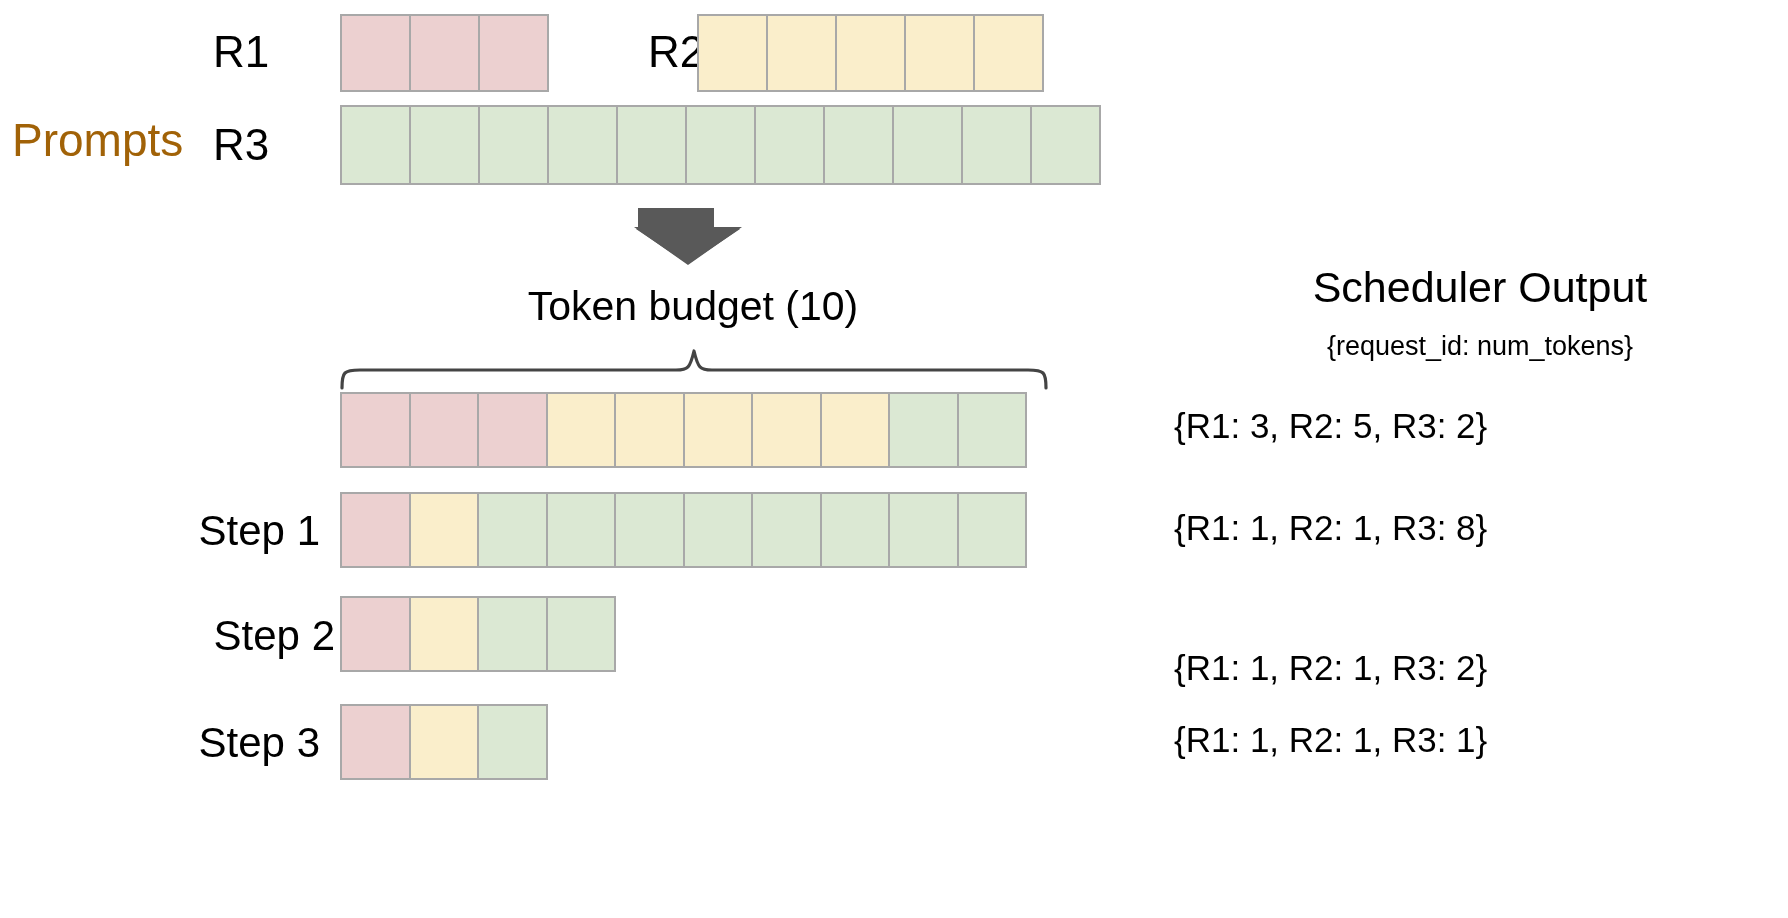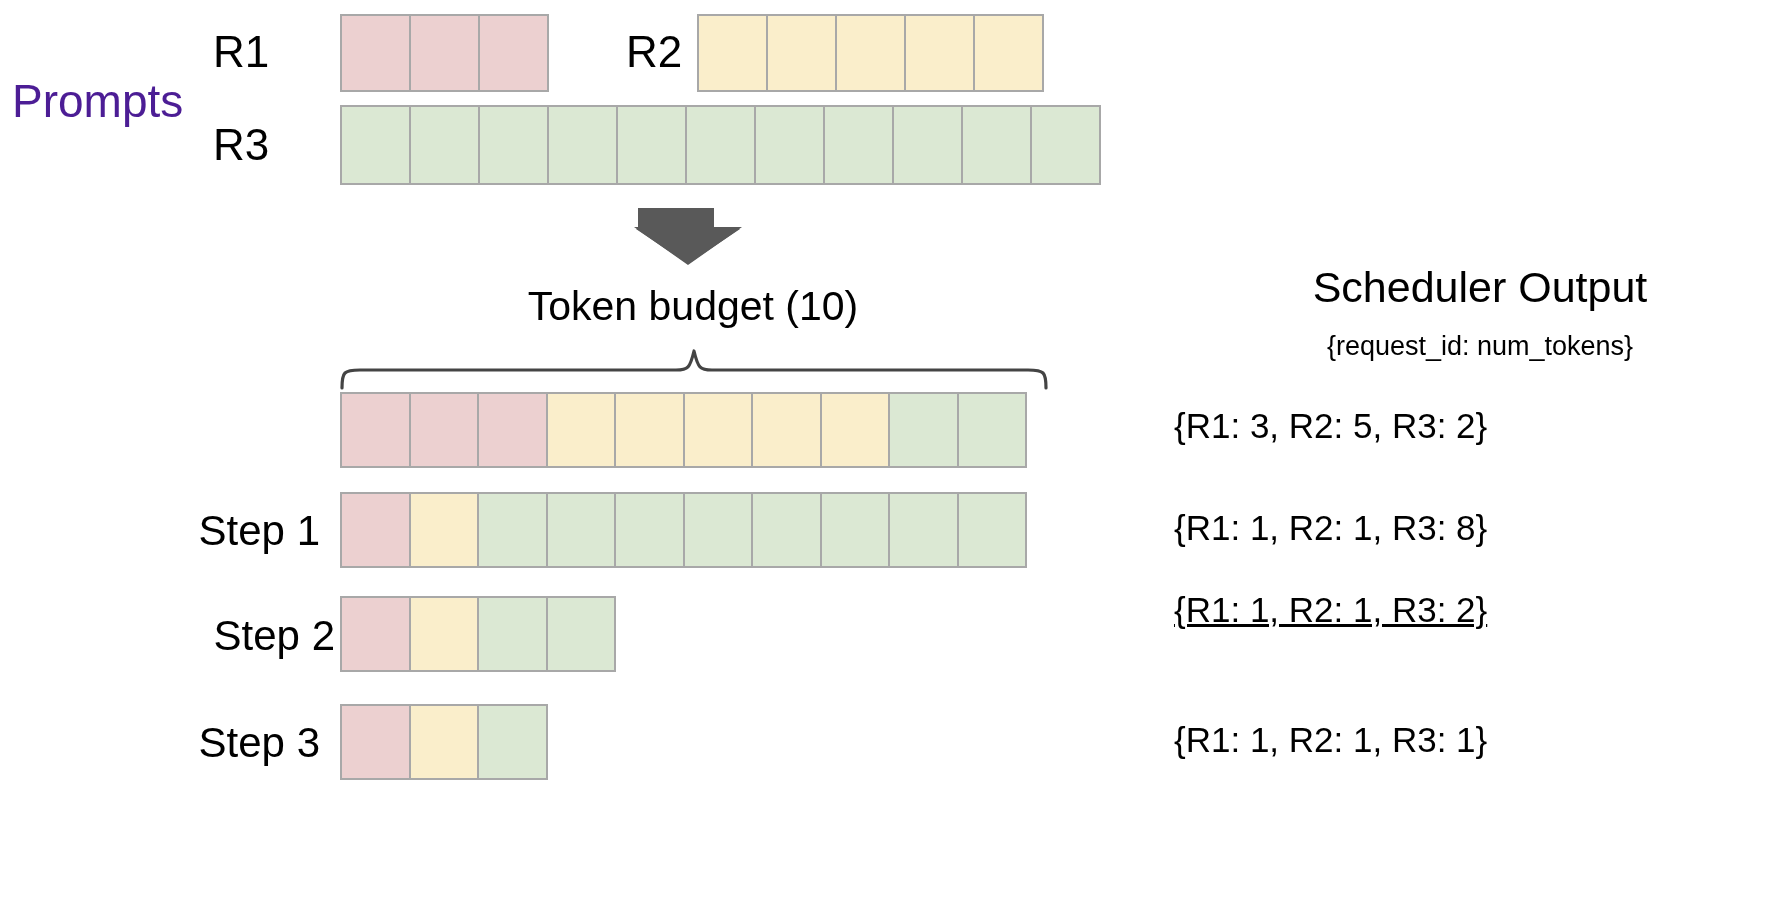--- a/index.html
+++ b/index.html
@@ -24,21 +24,22 @@
   }
 
   
   .abs { position: absolute; }
 
   
   .label-big {
     font-size: 46px;
     line-height: 1;
     white-space: nowrap;
-    color: #4c1d95;
+    color: #a16207;
+    margin-top: 39px;
   }
   .label-req {
     font-size: 44px;
     line-height: 1;
     white-space: nowrap;
   }
   .label-step {
     font-size: 42px;
     line-height: 1;
     white-space: nowrap;
@@ -99,21 +100,21 @@
   <div class="abs label-big" style="left:12px; top:78px;">Prompts</div>
 
   <div class="abs label-req" style="left:213px; top:30px;">R1</div>
 
   <div id="prompt-row-r1" class="row" style="left:340px; top:14px; height:78px;">
       <div class="cell" style="width: 71px; background: rgb(236, 208, 208); border-color: rgb(168, 168, 168);"></div>
       <div class="cell" style="width: 71px; background: rgb(236, 208, 208); border-color: rgb(168, 168, 168);"></div>
       <div class="cell" style="width: 71px; background: rgb(236, 208, 208); border-color: rgb(168, 168, 168);"></div>
     </div>
 
-  <div class="abs label-req" style="left:626px; top:30px;">R2</div>
+  <div class="abs label-req" style="left:648px; top:30px;">R2</div>
 
   <div id="prompt-row-r2" class="row" style="left:697px; top:14px; height:78px;">
       <div class="cell" style="width: 71px; background: rgb(250, 238, 203); border-color: rgb(168, 168, 168);"></div>
       <div class="cell" style="width: 71px; background: rgb(250, 238, 203); border-color: rgb(168, 168, 168);"></div>
       <div class="cell" style="width: 71px; background: rgb(250, 238, 203); border-color: rgb(168, 168, 168);"></div>
       <div class="cell" style="width: 71px; background: rgb(250, 238, 203); border-color: rgb(168, 168, 168);"></div>
       <div class="cell" style="width: 71px; background: rgb(250, 238, 203); border-color: rgb(168, 168, 168);"></div>
     </div>
 
   <div class="abs label-req" style="left:213px; top:123px;">R3</div>
@@ -186,21 +187,21 @@
     </div>
   <div class="abs sched-line" style="left:1174px; top:510px;">{R1: 1, R2: 1, R3: 8}</div>
 
   <div class="abs label-step" style="left:0px; top:615px; width:320px;padding-left:15px;">Step 2</div>
   <div id="step-row-2" class="row" style="left:340px; top:596px; height:76px;">
       <div class="cell" style="width: 70.5px; background: rgb(236, 208, 208); border-color: rgb(168, 168, 168);"></div>
       <div class="cell" style="width: 70.5px; background: rgb(250, 238, 203); border-color: rgb(168, 168, 168);"></div>
       <div class="cell" style="width: 70.5px; background: rgb(219, 232, 211); border-color: rgb(168, 168, 168);"></div>
       <div class="cell" style="width: 70.5px; background: rgb(219, 232, 211); border-color: rgb(168, 168, 168);"></div>
     </div>
-  <div class="abs sched-line" style="left:1174px; top:592px;text-decoration:underline;">{R1: 1, R2: 1, R3: 2}</div>
+  <div class="abs sched-line" style="left:1174px; top:650px;">{R1: 1, R2: 1, R3: 2}</div>
 
   <div class="abs label-step" style="left:0px; top:722px; width:320px;">Step 3</div>
   <div id="step-row-3" class="row" style="left:340px; top:704px; height:76px;">
       <div class="cell" style="width: 70.5px; background: rgb(236, 208, 208); border-color: rgb(168, 168, 168);"></div>
       <div class="cell" style="width: 70.5px; background: rgb(250, 238, 203); border-color: rgb(168, 168, 168);"></div>
       <div class="cell" style="width: 70.5px; background: rgb(219, 232, 211); border-color: rgb(168, 168, 168);"></div>
     </div>
   <div class="abs sched-line" style="left:1174px; top:722px;">{R1: 1, R2: 1, R3: 1}</div>
 
 </div>

